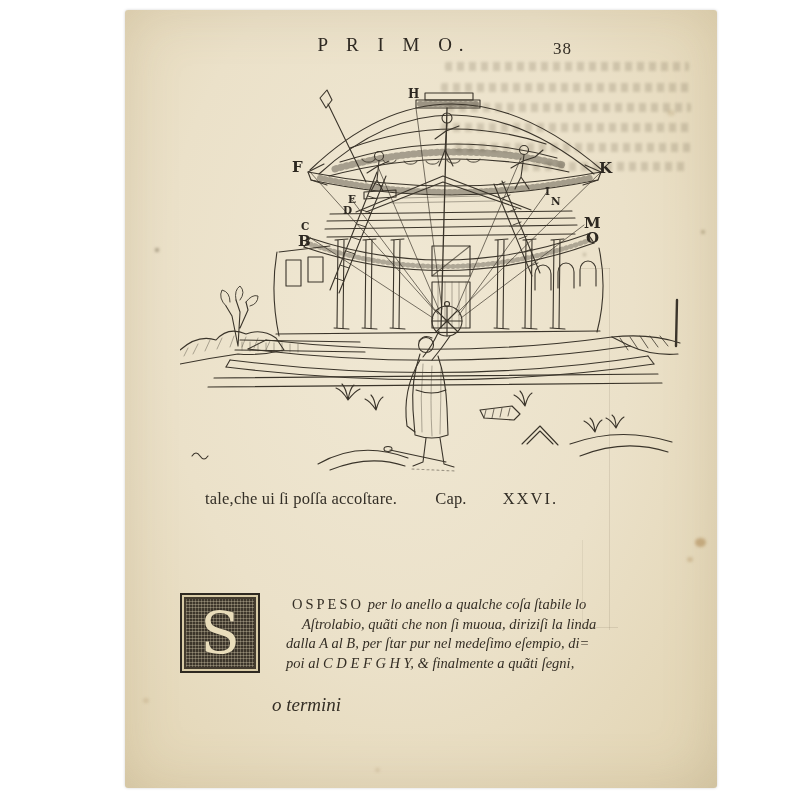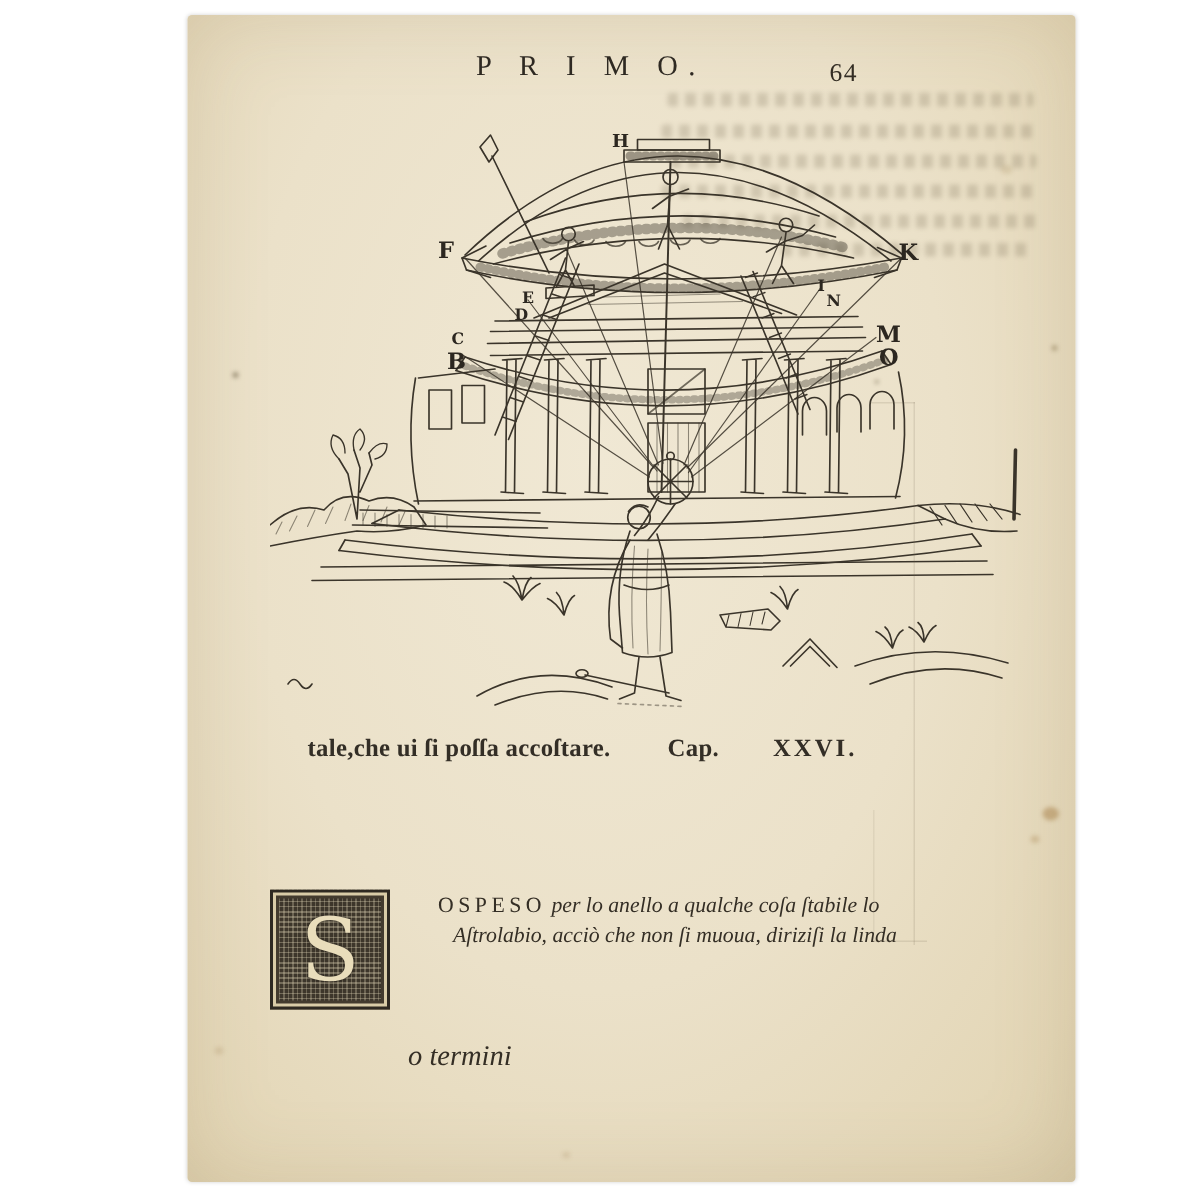--- a/index.html
+++ b/index.html
@@ -34,21 +34,21 @@
   .woodcut svg{position:absolute;left:0;top:0;}
   .wl{position:absolute;font-family:"DejaVu Serif",serif;font-weight:bold;color:#2c2720;line-height:1;}
   .wl.b{font-size:15px;}
   .wl.s{font-size:10.5px;}
   
   .caption{
     position:absolute;left:47px;top:478px;width:505px;
     font-size:16.5px;line-height:22px;color:#332e26;letter-spacing:.2px;
   }
   .caption .ind{padding-left:33px;}
-  .caption .l4{display:flex;font-weight:bold;}
+  .caption .l4{display:flex;}
   .caption .cap-label{margin-left:38px;}
   .caption .cap-num{margin-left:36px;letter-spacing:2px;}
   
   .initial{
     position:absolute;left:55px;top:583px;width:80px;height:80px;box-sizing:border-box;
     background:
       repeating-linear-gradient(90deg, rgba(232,221,189,.28) 0 1px, transparent 1px 3px),
       repeating-linear-gradient(0deg, rgba(232,221,189,.32) 0 1px, transparent 1px 3.4px),
       #3d362b;
     box-shadow:inset 0 0 0 2px #2e2921, inset 0 0 0 4px #d9cca7, inset 0 0 0 6px #433b2e;
@@ -72,21 +72,21 @@
   
   .fx{position:absolute;border-radius:50%;filter:blur(1.5px);}
   .pl{position:absolute;background:rgba(105,95,75,.15);}
 </style>
 </head>
 <body>
 
 <div class="page">
 
   <div class="running-title">P R I M O.</div>
-  <div class="page-number">64</div>
+  <div class="page-number">38</div>
 
   <div>
     <div class="bt" style="left:320px;top:52px;width:244px;"></div>
     <div class="bt" style="left:316px;top:73px;width:250px;"></div>
     <div class="bt" style="left:322px;top:93px;width:244px;"></div>
     <div class="bt" style="left:316px;top:113px;width:250px;"></div>
     <div class="bt" style="left:330px;top:133px;width:236px;"></div>
     <div class="bt" style="left:396px;top:152px;width:166px;"></div>
   </div>
 
@@ -267,21 +267,23 @@
     </div>
   </div>
 
   <div class="initial">
     <span>S</span>
   </div>
   <div class="para">
     <div class="p1">
       <span class="osp">OSPESO</span><span> per lo anello a qualche coſa ſtabile lo</span>
     </div>
-    <div class="p2">Aſtrolabio, acciò che non ſi muoua, diriziſi la linda</div>
+    <div class="p2">Aſtrolabio, quãti che non ſi muoua, diriziſi la linda</div>
+    <div>dalla A al B, per ſtar pur nel medeſimo eſempio, di=</div>
+    <div>poi al C D E F G H Y, &amp; finalmente a quãti ſegni,</div>
   </div>
   <div class="catchword">o termini</div>
 
   <div class="fx" style="left:570px;top:528px;width:11px;height:9px;background:rgba(165,125,70,.5);"></div>
   <div class="fx" style="left:562px;top:547px;width:6px;height:5px;background:rgba(165,125,70,.32);"></div>
   <div class="fx" style="left:576px;top:220px;width:4px;height:4px;background:rgba(120,100,60,.42);"></div>
   <div class="fx" style="left:30px;top:238px;width:4px;height:4px;background:rgba(90,75,50,.5);"></div>
   <div class="fx" style="left:458px;top:243px;width:3px;height:3px;background:rgba(90,75,50,.38);"></div>
   <div class="fx" style="left:542px;top:100px;width:8px;height:6px;background:rgba(150,120,70,.18);"></div>
   <div class="fx" style="left:18px;top:688px;width:6px;height:5px;background:rgba(150,120,70,.2);"></div>

